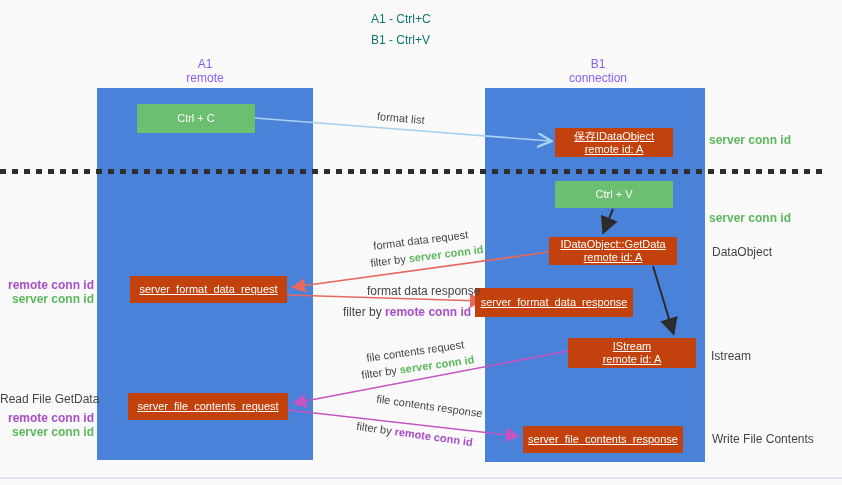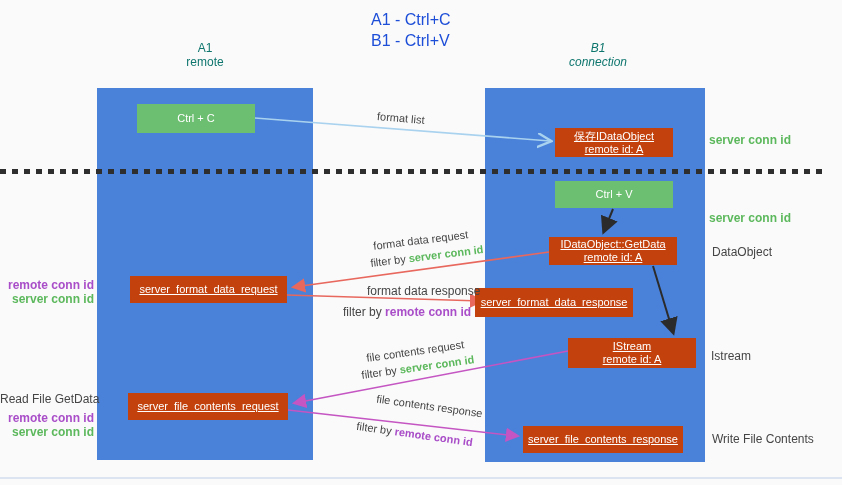--- a/index.html
+++ b/index.html
@@ -1,27 +1,27 @@
 <!DOCTYPE html>
 <html><head>
 <meta charset="utf-8">
 <style>
   * { margin:0; padding:0; box-sizing:border-box; }
   body { font-family:"Liberation Sans","DejaVu Sans",sans-serif; background:#fafafa; }
   .canvas { position:relative; width:842px; height:485px; background:#fafafa; overflow:hidden; }
 
-  .title-block { position:absolute; left:371px; top:9px; font-size:16px; line-height:21px; color:#1d4ed8; }
+  .title-block { position:absolute; left:371px; top:9px; font-size:12px; line-height:21px; color:#0f766e; }
 
   .lane { position:absolute; top:88px; background:#4a81d9; }
   .lane-a { left:97px; width:216px; height:372px; }
   .lane-b { left:485px; width:220px; height:374px; }
 
-  .lane-header { position:absolute; top:41px; width:120px; text-align:center; font-size:12px; line-height:14px; color:#0f766e; }
+  .lane-header { position:absolute; top:57px; width:120px; text-align:center; font-size:12px; line-height:14px; color:#8b5cf6; }
   .lane-header.a { left:145px; }
-  .lane-header.b { left:538px;font-style:italic; }
+  .lane-header.b { left:538px; }
 
   .separator { position:absolute; left:0; top:169px; width:825px; height:5px;
     background:repeating-linear-gradient(90deg,#2e2e2e 0 6px,transparent 6px 12px); }
 
   .box { position:absolute; display:flex; flex-direction:column; align-items:center; justify-content:center;
     color:#ffffff; font-size:11px; line-height:13px; text-align:center; }
   .green  { background:#6cbe70; }
   .orange { background:#c2410c;text-decoration:underline; }
 
   .b-ctrl-c   { left:137px; top:104px; width:118px; height:29px; }

